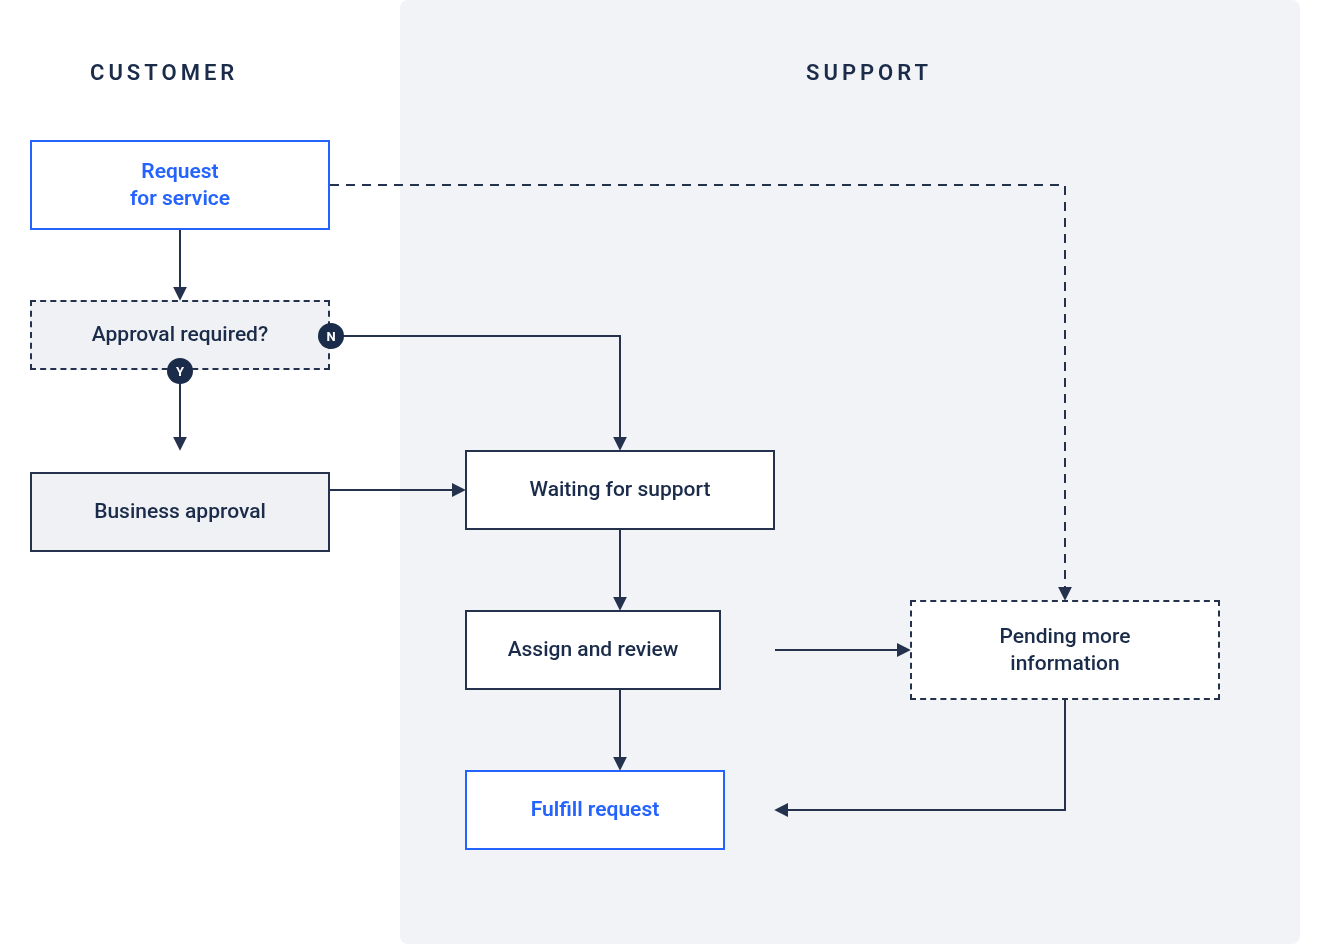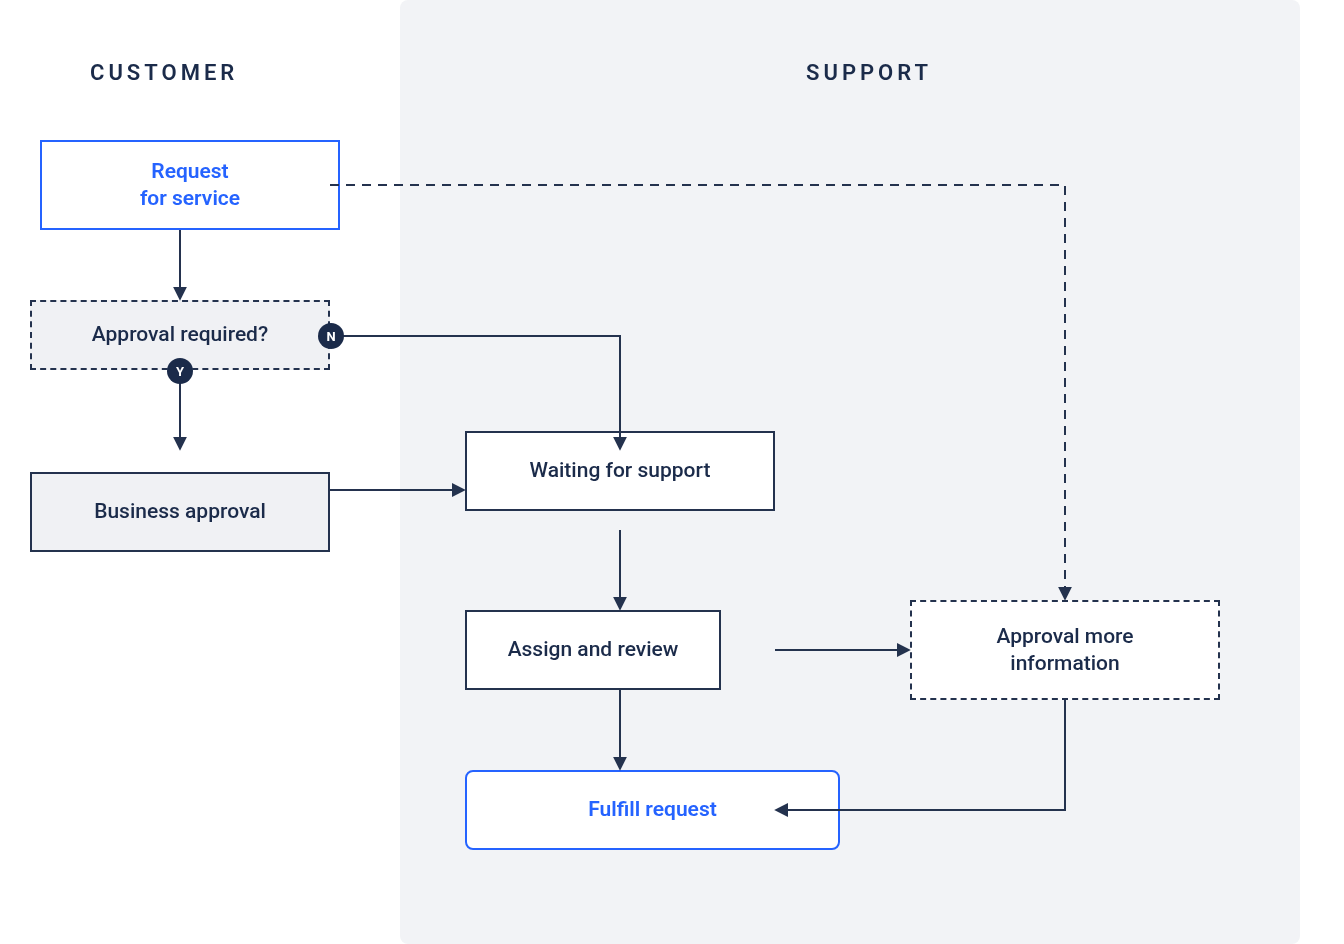--- a/index.html
+++ b/index.html
@@ -83,34 +83,34 @@
 </head>
 <body>
 
 <div class="stage">
 
   <div class="support-panel"></div>
 
   <div class="lane-header customer">CUSTOMER</div>
   <div class="lane-header support">SUPPORT</div>
 
-  <div class="node solid-blue" style="left:40px; top:140px; width:300px; height:90px; white-space:pre-line;">Request
+  <div class="node solid-blue" style="left:30px; top:140px; width:300px; height:90px; white-space:pre-line;">Request
 for service</div>
 
   <div class="node dashed light" style="left:30px; top:300px; width:300px; height:70px;">Approval required?</div>
 
   <div class="node solid-navy light" style="left:30px; top:450px; width:300px; height:80px;margin-top:22px;">Business approval</div>
 
-  <div class="node solid-navy" style="left:465px; top:431px; width:310px; height:80px;">Waiting for support</div>
+  <div class="node solid-navy" style="left:465px; top:450px; width:310px; height:80px;">Waiting for support</div>
 
   <div class="node solid-navy" style="left:465px; top:610px; width:256px; height:80px;">Assign and review</div>
 
-  <div class="node solid-blue" style="left:465px; top:770px; width:375px; height:80px;border-radius:8px;">Fulfill request</div>
+  <div class="node solid-blue" style="left:465px; top:770px; width:260px; height:80px;">Fulfill request</div>
 
-  <div class="node dashed" style="left:910px; top:600px; width:310px; height:100px; white-space:pre-line;">Approval more
+  <div class="node dashed" style="left:910px; top:600px; width:310px; height:100px; white-space:pre-line;">Pending more
 information</div>
 
   <div class="badge" style="left:167px; top:358px;">Y</div>
   <div class="badge" style="left:318px; top:323px;">N</div>
 
   <svg class="connectors">
     <defs>
       <marker id="arrow" viewBox="0 0 10 10" refX="8" refY="5" markerWidth="7" markerHeight="7" orient="auto-start-reverse">
         <path d="M 0 0 L 10 5 L 0 10 z" fill="#24324e"></path>
       </marker>

